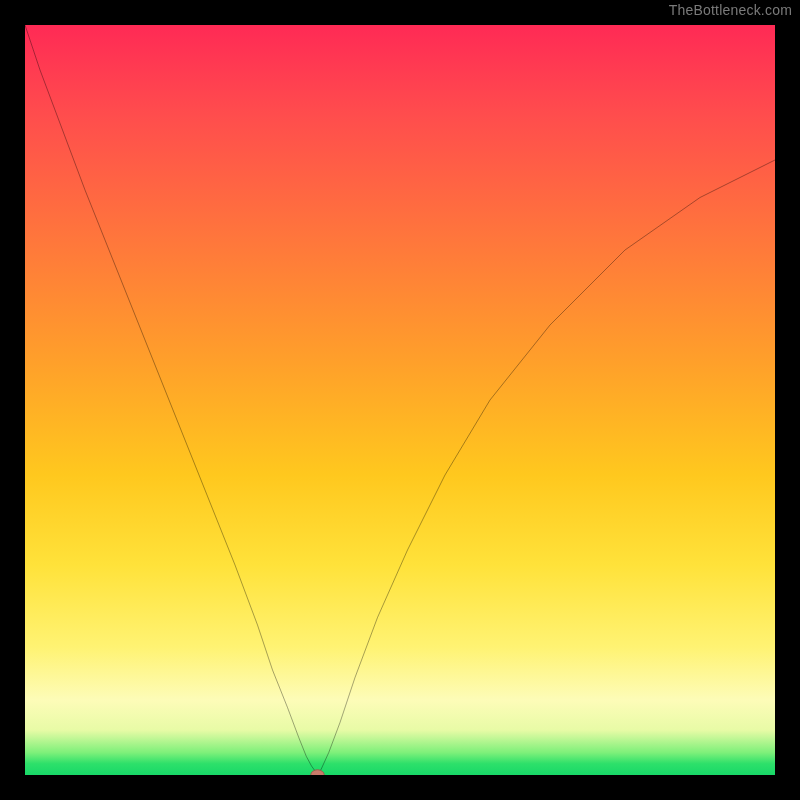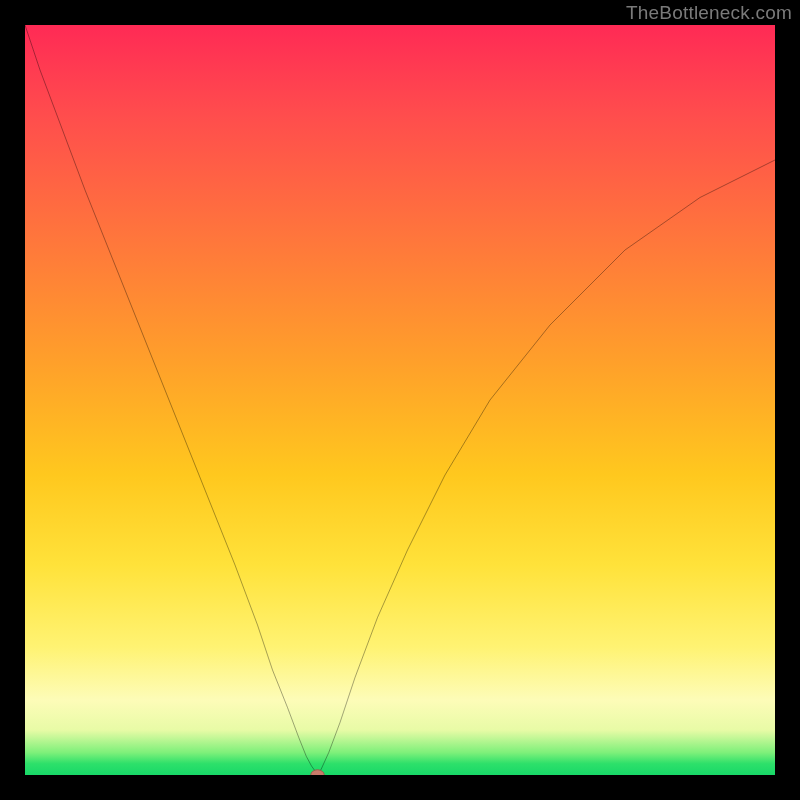--- a/index.html
+++ b/index.html
@@ -55,21 +55,21 @@
     top: 0;
     left: 0;
     width: 100%;
     height: 100%;
   }
   .watermark {
     position: absolute;
     top: 2px;
     right: 8px;
     color: #7a7a7a;
-    font-size: 19px;
+    font-size: 14px;
     font-weight: 500;
     letter-spacing: 0.2px;
   }
 </style>
 </head>
 <body>
 
 <div class="frame">
 
   <div class="plot-area">

